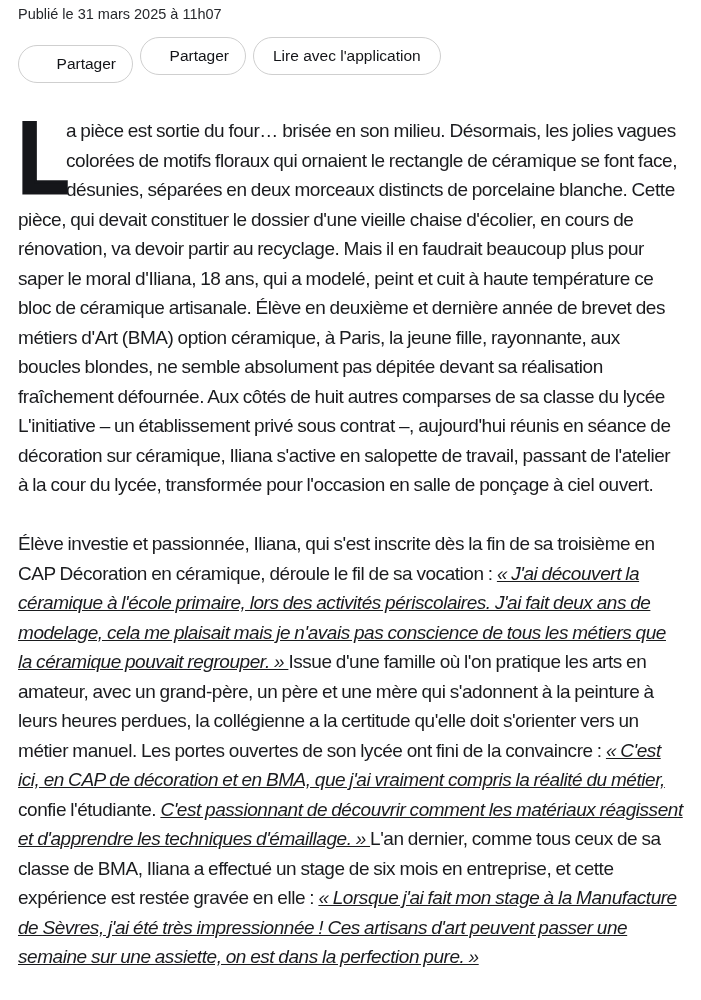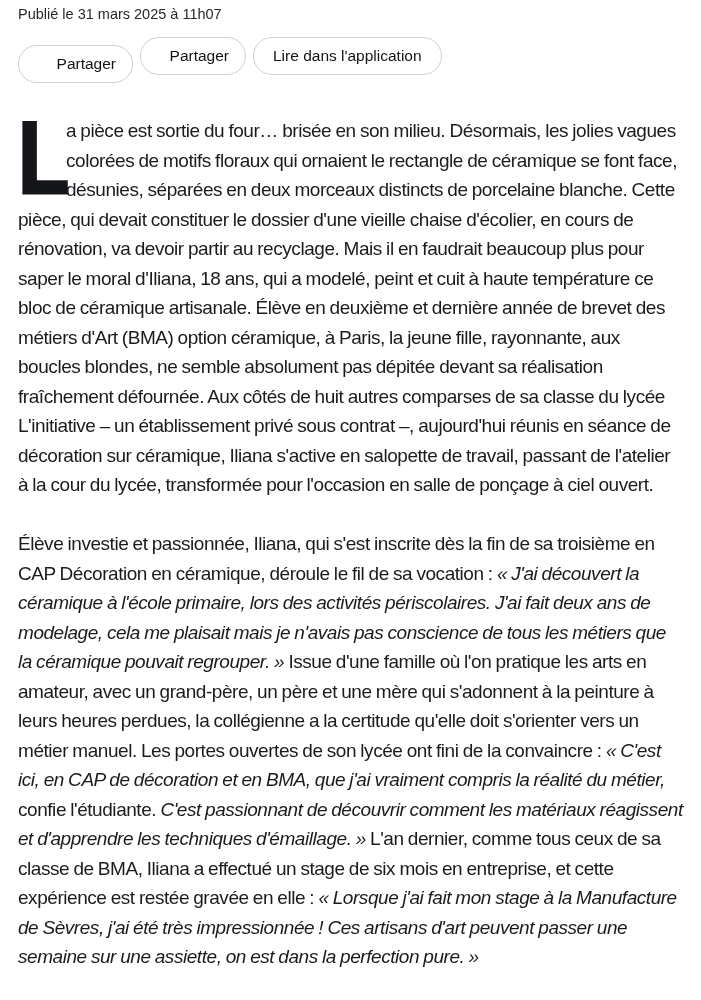--- a/index.html
+++ b/index.html
@@ -76,33 +76,34 @@
     line-height: 80px;
     font-weight: 700;
     letter-spacing: 0;
     color: #15161a;
     -webkit-text-stroke: 3px #15161a;
     transform: scaleX(0.82);
     transform-origin: 0 50%;
   }
   .seg-italic {
     font-style: italic;
+    text-decoration: underline;
   }
 </style>
 </head>
 <body>
 
 <div class="page">
 
   <div class="publish-date">Publié le 31 mars 2025 à 11h07</div>
 
   <div class="actions">
     <button class="pill-btn icon-slot-left btn-share">Partager</button>
     <button class="pill-btn icon-slot-left btn-favorites">Partager</button>
-    <button class="pill-btn centered">Lire dans l'application</button>
+    <button class="pill-btn centered">Lire avec l'application</button>
   </div>
 
   <article class="article-body">
 
     <p class="para">
       <span class="dropcap">L</span><span>a pièce est sortie du four… brisée en son milieu. Désormais, les jolies vagues colorées de motifs floraux qui ornaient le rectangle de céramique se font face, désunies, séparées en deux morceaux distincts de porcelaine blanche. Cette pièce, qui devait constituer le dossier d'une vieille chaise d'écolier, en cours de rénovation, va devoir partir au recyclage. Mais il en faudrait beaucoup plus pour saper le moral d'Iliana, 18 ans, qui a modelé, peint et cuit à haute température ce bloc de céramique artisanale. Élève en deuxième et dernière année de brevet des métiers d'Art (BMA) option céramique, à Paris, la jeune fille, rayonnante, aux boucles blondes, ne semble absolument pas dépitée devant sa réalisation fraîchement défournée. Aux côtés de huit autres comparses de sa classe du lycée L'initiative – un établissement privé sous contrat –, aujourd'hui réunis en séance de décoration sur céramique, Iliana s'active en salopette de travail, passant de l'atelier à la cour du lycée, transformée pour l'occasion en salle de ponçage à ciel ouvert.</span>
     </p>
 
     <p class="para">
       <span>Élève investie et passionnée, Iliana, qui s'est inscrite dès la fin de sa troisième en CAP Décoration en céramique, déroule le fil de sa vocation&nbsp;: </span><span class="seg-italic">«&nbsp;J'ai découvert la céramique à l'école primaire, lors des activités périscolaires. J'ai fait deux ans de modelage, cela me plaisait mais je n'avais pas conscience de tous les métiers que la céramique pouvait regrouper.&nbsp;» </span><span>Issue d'une famille où l'on pratique les arts en amateur, avec un grand-père, un père et une mère qui s'adonnent à la peinture à leurs heures perdues, la collégienne a la certitude qu'elle doit s'orienter vers un métier manuel. Les portes ouvertes de son lycée ont fini de la convaincre&nbsp;: </span><span class="seg-italic">«&nbsp;C'est ici, en CAP de décoration et en BMA, que j'ai vraiment compris la réalité du métier, </span><span>confie l'étudiante. </span><span class="seg-italic">C'est passionnant de découvrir comment les matériaux réagissent et d'apprendre les techniques d'émaillage.&nbsp;» </span><span>L'an dernier, comme tous ceux de sa classe de BMA, Iliana a effectué un stage de six mois en entreprise, et cette expérience est restée gravée en elle&nbsp;: </span><span class="seg-italic">«&nbsp;Lorsque j'ai fait mon stage à la Manufacture de Sèvres, j'ai été très impressionnée&nbsp;! Ces artisans d'art peuvent passer une semaine sur une assiette, on est dans la perfection pure.&nbsp;»</span>

